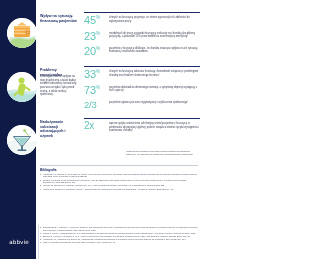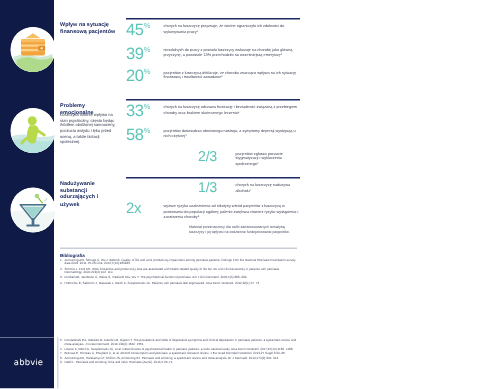--- a/index.html
+++ b/index.html
@@ -55,21 +55,21 @@
     padding:2.2px 0 2.2px 0;
   }
   .stat-num{
     flex:0 0 22px;
     font-size:11px;line-height:1;font-weight:300;color:#5ec4b8;
     letter-spacing:-0.02em;
     position:relative;
     white-space:nowrap;
   }
   .stat-num .pct{font-size:5px;vertical-align:super;line-height:1;}
-  .stat-num.frac{font-size:9.5px;margin-left:48px;}
+  .stat-num.frac{font-size:9.5px;}
   .stat-num.mult{font-size:10px;}
   .stat-text{
     flex:1 1 auto;padding-left:3px;padding-top:1px;
     font-size:2.55px;line-height:1.38;color:#3f4457;
   }
 
   
   .tagline{
     position:absolute;left:126px;top:150px;width:68px;
     font-size:2.4px;line-height:1.4;color:#4a4f63;text-align:left;
@@ -163,21 +163,21 @@
 
       <div class="stats" style="top:12px;">
         <div class="rule dark"></div>
 
         <div class="stat-row">
           <div class="stat-num"><span>45</span><span class="pct">%</span></div>
           <div class="stat-text">chorych na łuszczycę przyznaje, że istotne ograniczyło ich zdolności do wykonywania pracy¹</div>
         </div>
 
         <div class="stat-row">
-          <div class="stat-num"><span>39</span><span class="pct">%</span></div>
+          <div class="stat-num"><span>23</span><span class="pct">%</span></div>
           <div class="stat-text">niezdolnych do pracy z powodu łuszczycy wskazuje na chorobę jako główną przyczynę, a pozostałe 13% przechodziło na wcześniejszą emeryturę²</div>
         </div>
 
         <div class="stat-row">
           <div class="stat-num"><span>20</span><span class="pct">%</span></div>
           <div class="stat-text">pacjentów z łuszczycą deklaruje, że choroba znacząco wpływa na ich sytuację finansową i możliwości zawodowe³</div>
         </div>
       </div>
     </div>
 
@@ -187,41 +187,37 @@
 
       <div class="stats" style="top:66px;">
         <div class="rule dark"></div>
 
         <div class="stat-row">
           <div class="stat-num"><span>33</span><span class="pct">%</span></div>
           <div class="stat-text">chorych na łuszczycę odczuwa frustrację i bezradność związaną z przebiegiem choroby oraz brakiem skutecznego leczenia⁴</div>
         </div>
 
         <div class="stat-row">
-          <div class="stat-num"><span>58</span><span class="pct">%</span></div>
+          <div class="stat-num"><span>73</span><span class="pct">%</span></div>
           <div class="stat-text">pacjentów doświadcza obniżonego nastroju, a symptomy depresji występują u nich częściej⁵</div>
         </div>
 
         <div class="stat-row">
           <div class="stat-num frac">2/3</div>
           <div class="stat-text">pacjentów zgłasza poczucie stygmatyzacji i wykluczenia społecznego⁶</div>
         </div>
       </div>
     </div>
 
     <div class="section">
       <div class="sec-head" style="top:120px;">Nadużywanie substancji odurzających i używek</div>
 
       <div class="stats" style="top:118px;">
         <div class="rule dark"></div>
 
-        <div class="stat-row">
-          <div class="stat-num frac">1/3</div>
-          <div class="stat-text">chorych na łuszczycę nadużywa alkoholu⁷</div>
-        </div>
 
         <div class="stat-row">
           <div class="stat-num mult">2x</div>
           <div class="stat-text">wyższe ryzyko uzależnienia od nikotyny wśród pacjentów z łuszczycą w porównaniu do populacji ogólnej; palenie zwiększa również ryzyko wystąpienia i zaostrzenia choroby⁸</div>
         </div>
       </div>
     </div>
 
   </div>
 

